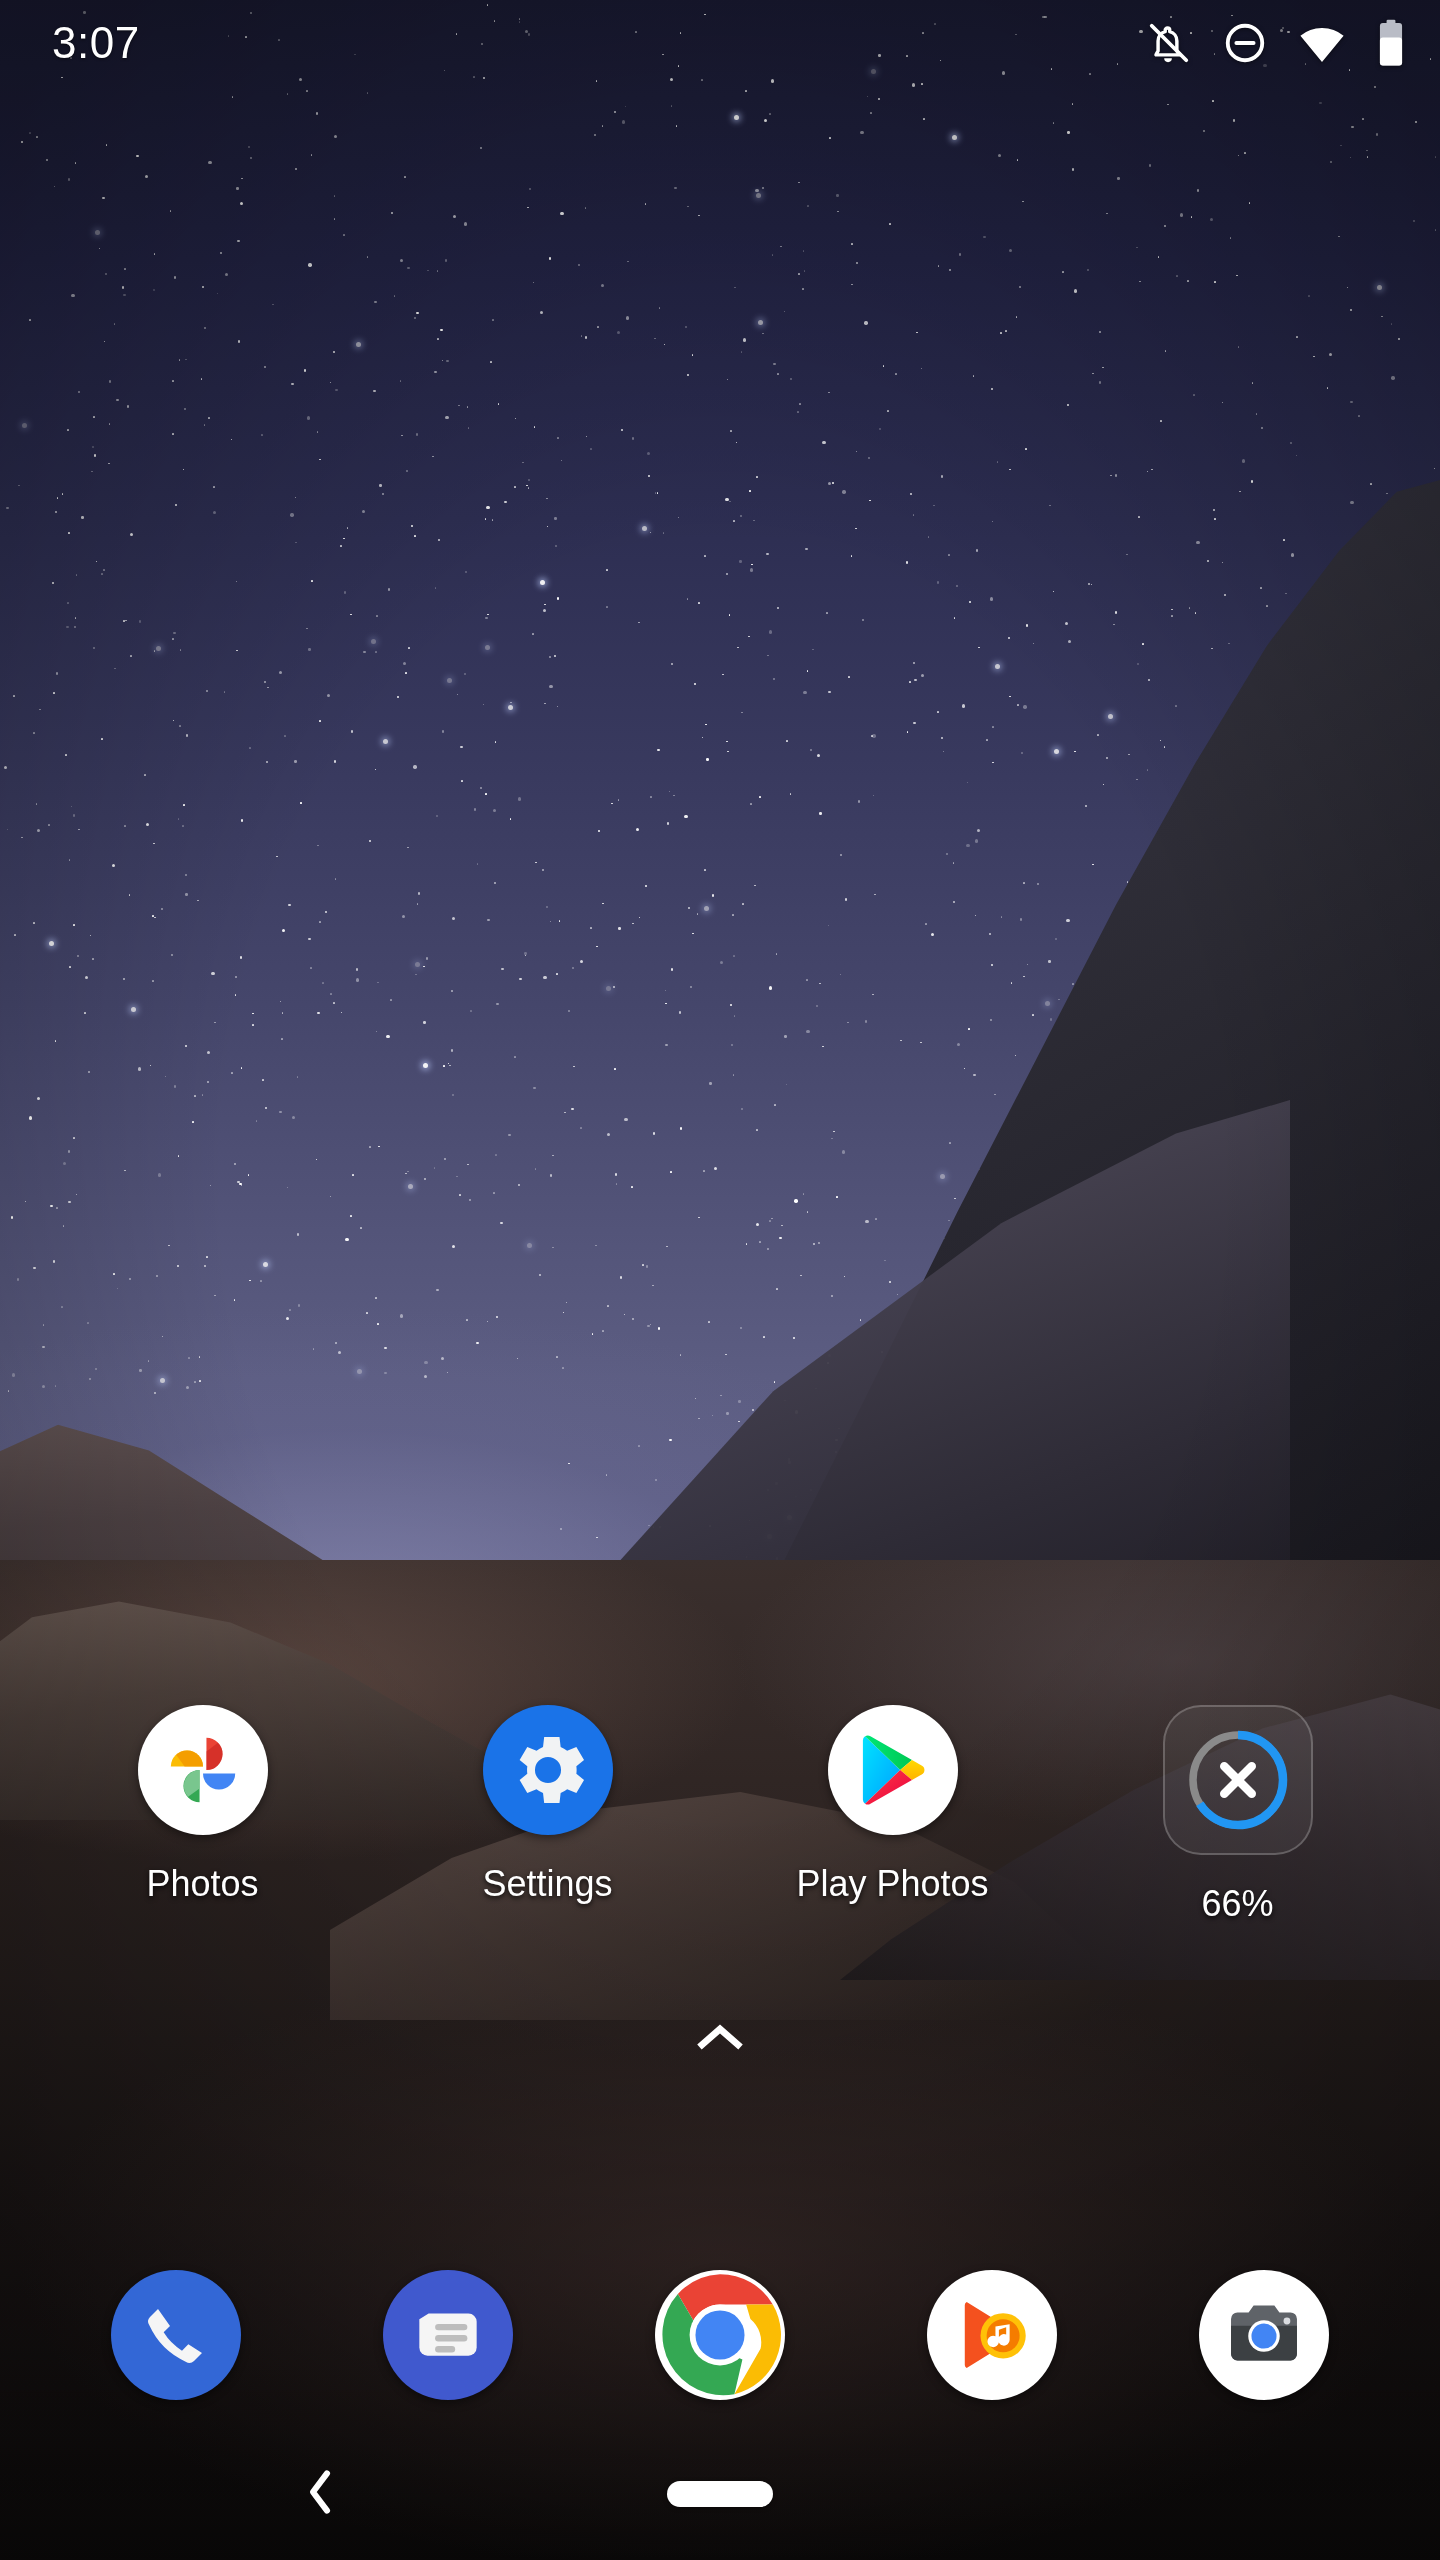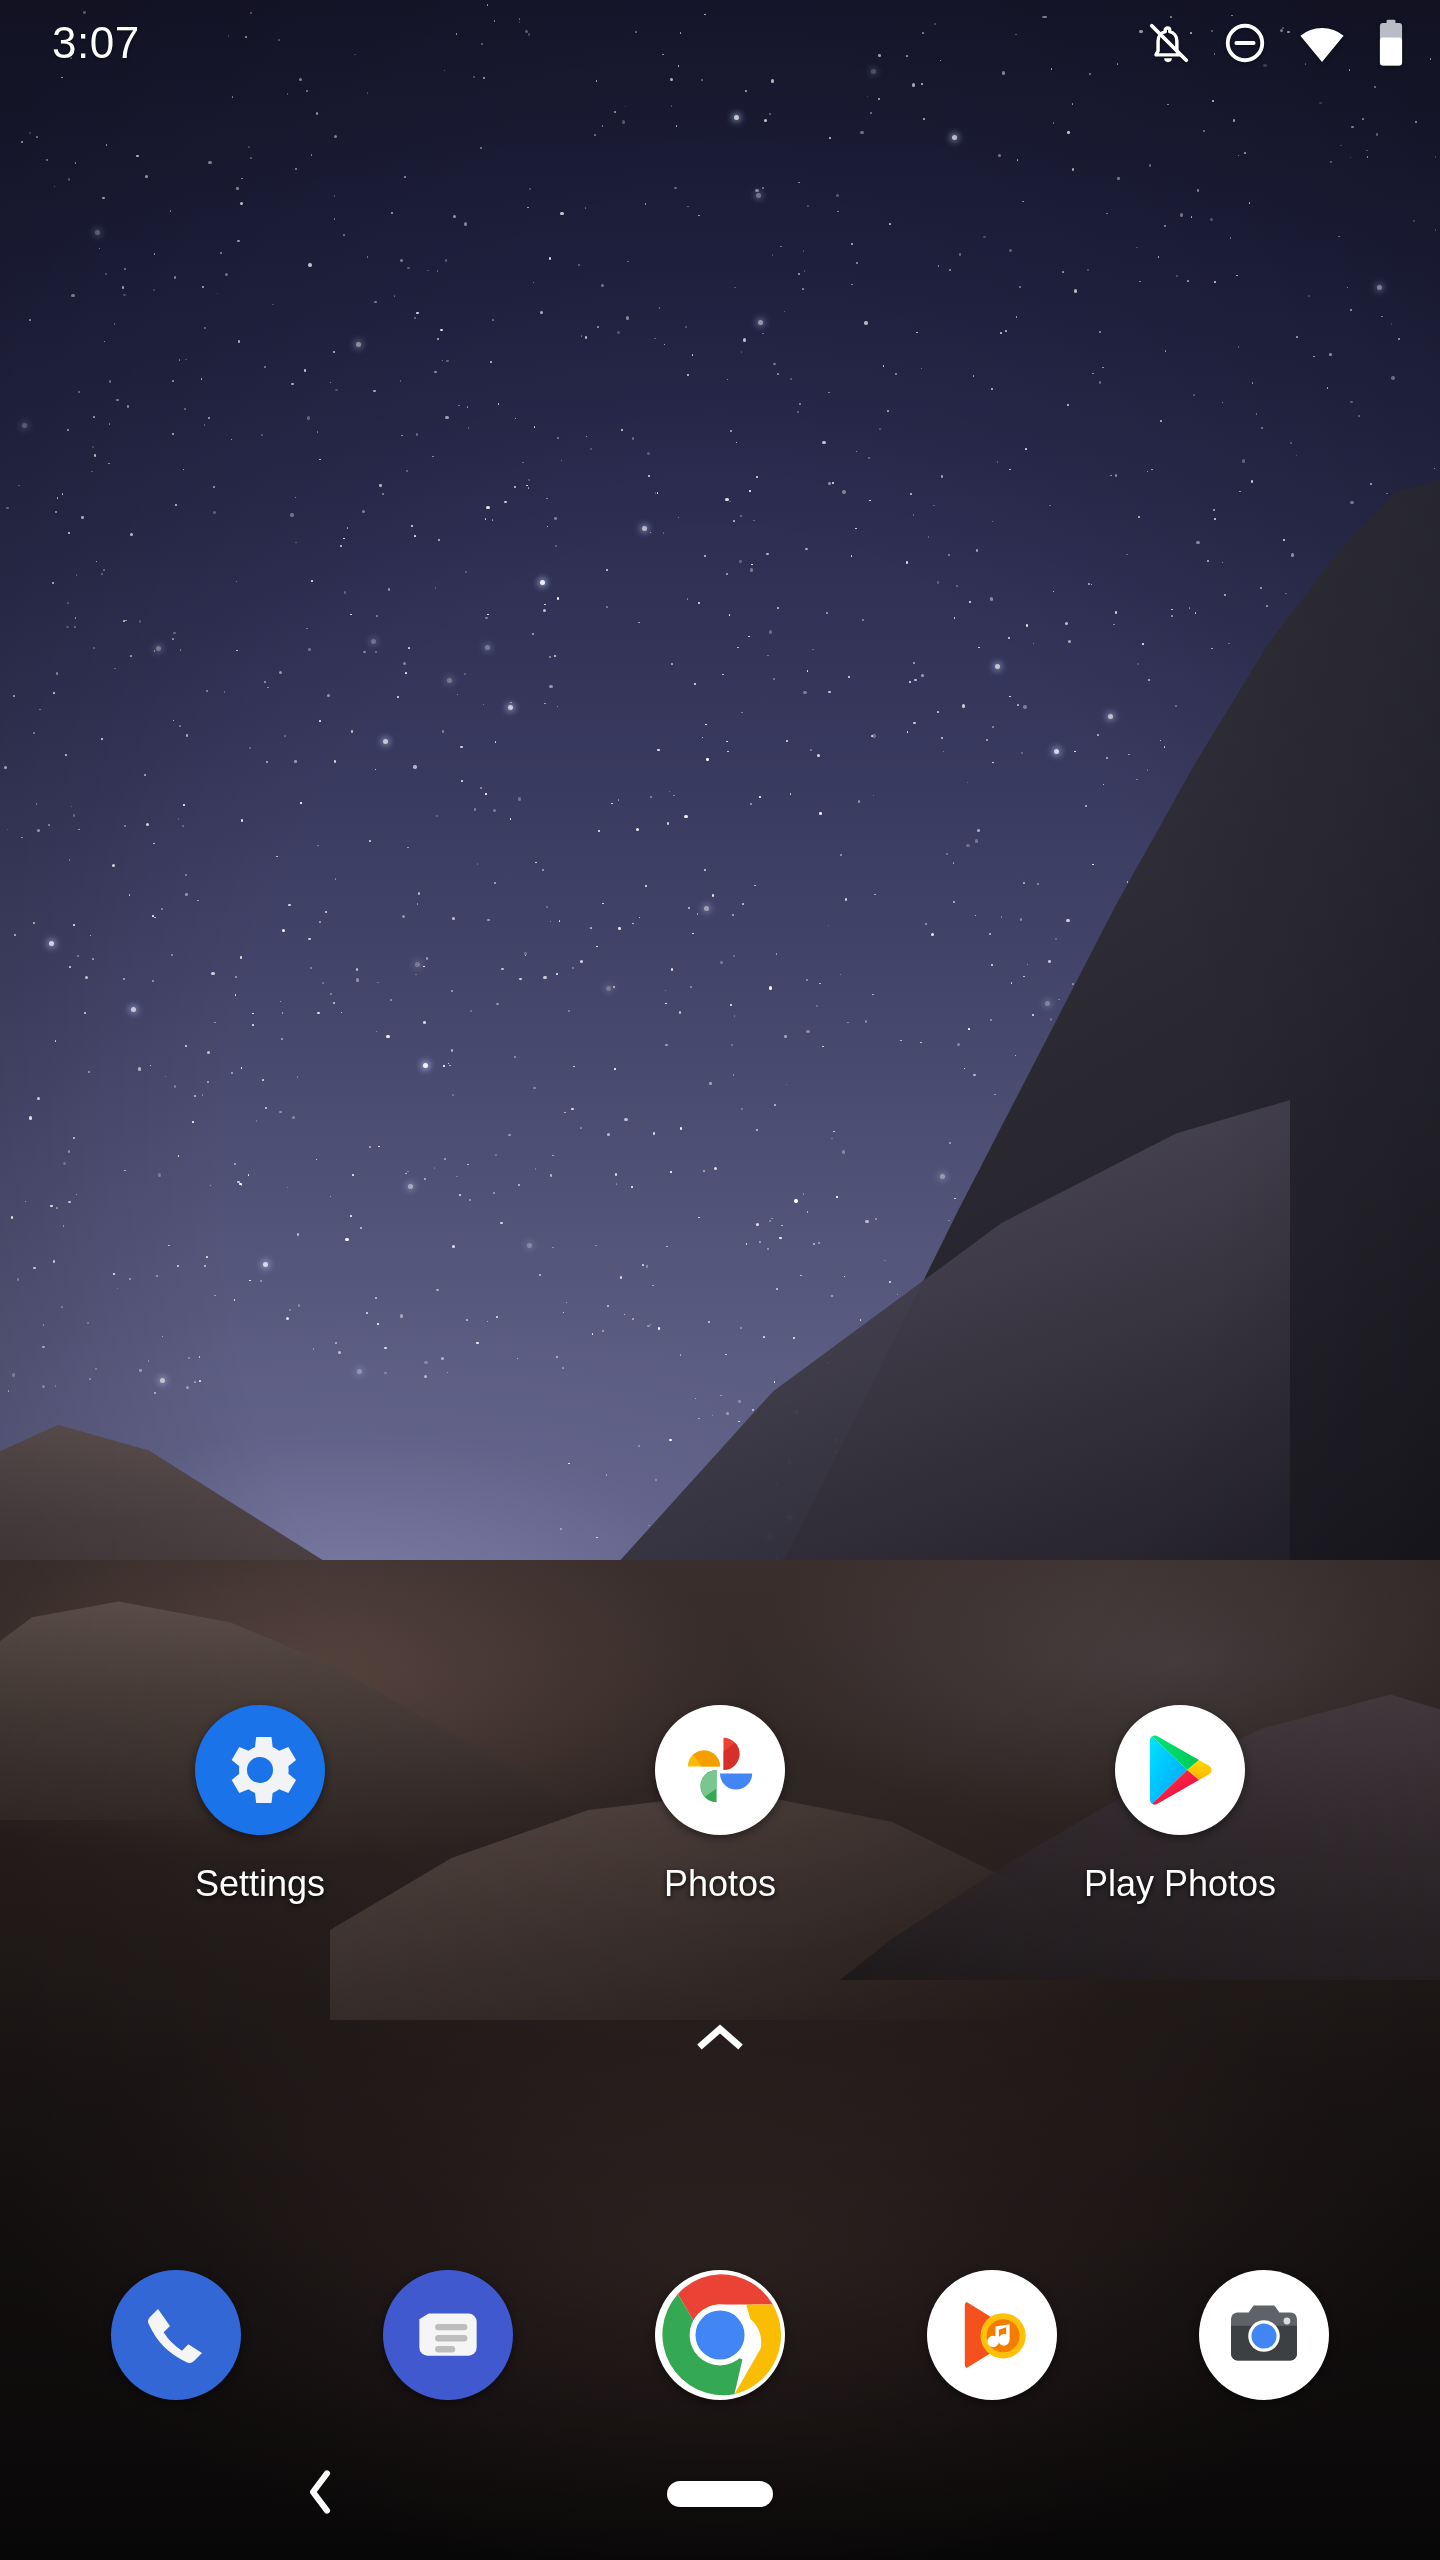--- a/index.html
+++ b/index.html
@@ -1377,44 +1377,44 @@
 
     </div>
   </div>
 
   <div class="workspace">
 
     <div class="app-row">
 
       <div class="app-cell">
         <div class="icon-wrap">
-          <div class="circle-icon" style="background:#1A73E8;">
-            <svg width="92" height="92" viewBox="0 0 24 24">
-              <path fill="#F1F3F4" d="M19.4 13a7.6 7.6 0 0 0 0-2l2-1.6-2-3.4-2.4 1a7.6 7.6 0 0 0-1.7-1L15 3.4h-4l-.3 2.6a7.6 7.6 0 0 0-1.7 1l-2.4-1-2 3.4 2 1.6a7.6 7.6 0 0 0 0 2l-2 1.6 2 3.4 2.4-1a7.6 7.6 0 0 0 1.7 1l.3 2.6h4l.3-2.6a7.6 7.6 0 0 0 1.7-1l2.4 1 2-3.4zM12 15.4A3.4 3.4 0 1 1 15.4 12 3.4 3.4 0 0 1 12 15.4z"></path>
-            </svg>
-          </div>
-        </div>
-        <div class="app-label">Settings</div>
-      </div>
-
-      <div class="app-cell">
-        <div class="icon-wrap">
           <div class="circle-icon" style="background:#FFFFFF;">
             <svg width="92" height="92" viewBox="0 0 24 24">
               <path fill="#FBBC04" d="M12 11.1H3.6a4.2 4.2 0 0 1 4.2-4.2h.1a4.2 4.2 0 0 1 4.1 4.2z"></path>
               <path fill="#EA4335" d="M12.9 12V3.6a4.2 4.2 0 0 1 4.2 4.2v.1a4.2 4.2 0 0 1-4.2 4.1z"></path>
               <path fill="#C5221F" d="M12.9 7.2v4.8a4.2 4.2 0 0 0 4.2-4.1v-.1a4.2 4.2 0 0 0-1.2-2.9z" opacity=".55"></path>
               <path fill="#4285F4" d="M12 12.9h8.4a4.2 4.2 0 0 1-4.2 4.2h-.1a4.2 4.2 0 0 1-4.1-4.2z"></path>
               <path fill="#34A853" d="M11.1 12v8.4a4.2 4.2 0 0 1-4.2-4.2v-.1a4.2 4.2 0 0 1 4.2-4.1z"></path>
               <path fill="#81C995" d="M11.1 16.8V12a4.2 4.2 0 0 0-4.1 4.1v.1a4.2 4.2 0 0 0 1.1 2.8z" opacity=".9"></path>
               <path fill="#F29900" d="M7.2 11.1H12a4.2 4.2 0 0 0-4.1-4.2h-.1a4.2 4.2 0 0 0-2.8 1.1z" opacity=".85"></path>
             </svg>
           </div>
         </div>
         <div class="app-label">Photos</div>
+      </div>
+
+      <div class="app-cell">
+        <div class="icon-wrap">
+          <div class="circle-icon" style="background:#1A73E8;">
+            <svg width="92" height="92" viewBox="0 0 24 24">
+              <path fill="#F1F3F4" d="M19.4 13a7.6 7.6 0 0 0 0-2l2-1.6-2-3.4-2.4 1a7.6 7.6 0 0 0-1.7-1L15 3.4h-4l-.3 2.6a7.6 7.6 0 0 0-1.7 1l-2.4-1-2 3.4 2 1.6a7.6 7.6 0 0 0 0 2l-2 1.6 2 3.4 2.4-1a7.6 7.6 0 0 0 1.7 1l.3 2.6h4l.3-2.6a7.6 7.6 0 0 0 1.7-1l2.4 1 2-3.4zM12 15.4A3.4 3.4 0 1 1 15.4 12 3.4 3.4 0 0 1 12 15.4z"></path>
+            </svg>
+          </div>
+        </div>
+        <div class="app-label">Settings</div>
       </div>
 
       <div class="app-cell">
         <div class="icon-wrap">
           <div class="circle-icon" style="background:#FFFFFF;">
             <svg width="86" height="86" viewBox="0 0 24 24">
               <defs>
                 <linearGradient id="pg-b" x1="0" y1="0" x2="1" y2="1">
                   <stop offset="0%" stop-color="#00E3FF"></stop>
                     <stop offset="100%" stop-color="#00A0FF"></stop>
@@ -1436,20 +1436,35 @@
               <path fill="url(#pg-g)" d="M4.2 2.6a1.4 1.4 0 0 1 1.5 0l11.6 6.6L14 12z"></path>
               <path fill="url(#pg-y)" d="m17.3 9.2 2.8 1.6a1.4 1.4 0 0 1 0 2.4l-2.8 1.6L14 12z"></path>
               <path fill="url(#pg-r)" d="M4.2 21.4 14 12l3.3 2.8-11.6 6.6a1.4 1.4 0 0 1-1.5 0z"></path>
             </svg>
           </div>
         </div>
         <div class="app-label">Play Photos</div>
       </div>
 
 
+      <div class="app-cell">
+        <div class="icon-wrap" style="width:160px;height:160px;">
+          <div class="dl-tile">
+            <svg width="120" height="120" viewBox="0 0 48 48">
+              <circle cx="24" cy="24" r="18" fill="none" stroke="#8a8a8a" stroke-width="3"></circle>
+              <circle id="progress-arc" cx="24" cy="24" r="18" fill="none" stroke="#2196F3" stroke-width="3.4" stroke-linecap="butt" transform="rotate(-90 24 24)" stroke-dasharray="113.10" stroke-dashoffset="38.45"></circle>
+              <g>
+                <line x1="18.5" y1="18.5" x2="29.5" y2="29.5" stroke="#fff" stroke-width="3.4" stroke-linecap="round"></line>
+                <line x1="29.5" y1="18.5" x2="18.5" y2="29.5" stroke="#fff" stroke-width="3.4" stroke-linecap="round"></line>
+              </g>
+            </svg>
+          </div>
+        </div>
+        <div class="app-label">66%</div>
+      </div>
 
     </div>
 
     <div class="drawer-handle">
       <span>
         <svg width="54" height="40" viewBox="0 0 24 16">
           <path fill="none" stroke="#fff" stroke-width="3" stroke-linecap="square" d="M4 11 12 4l8 7"></path>
         </svg>
       </span>
     </div>

